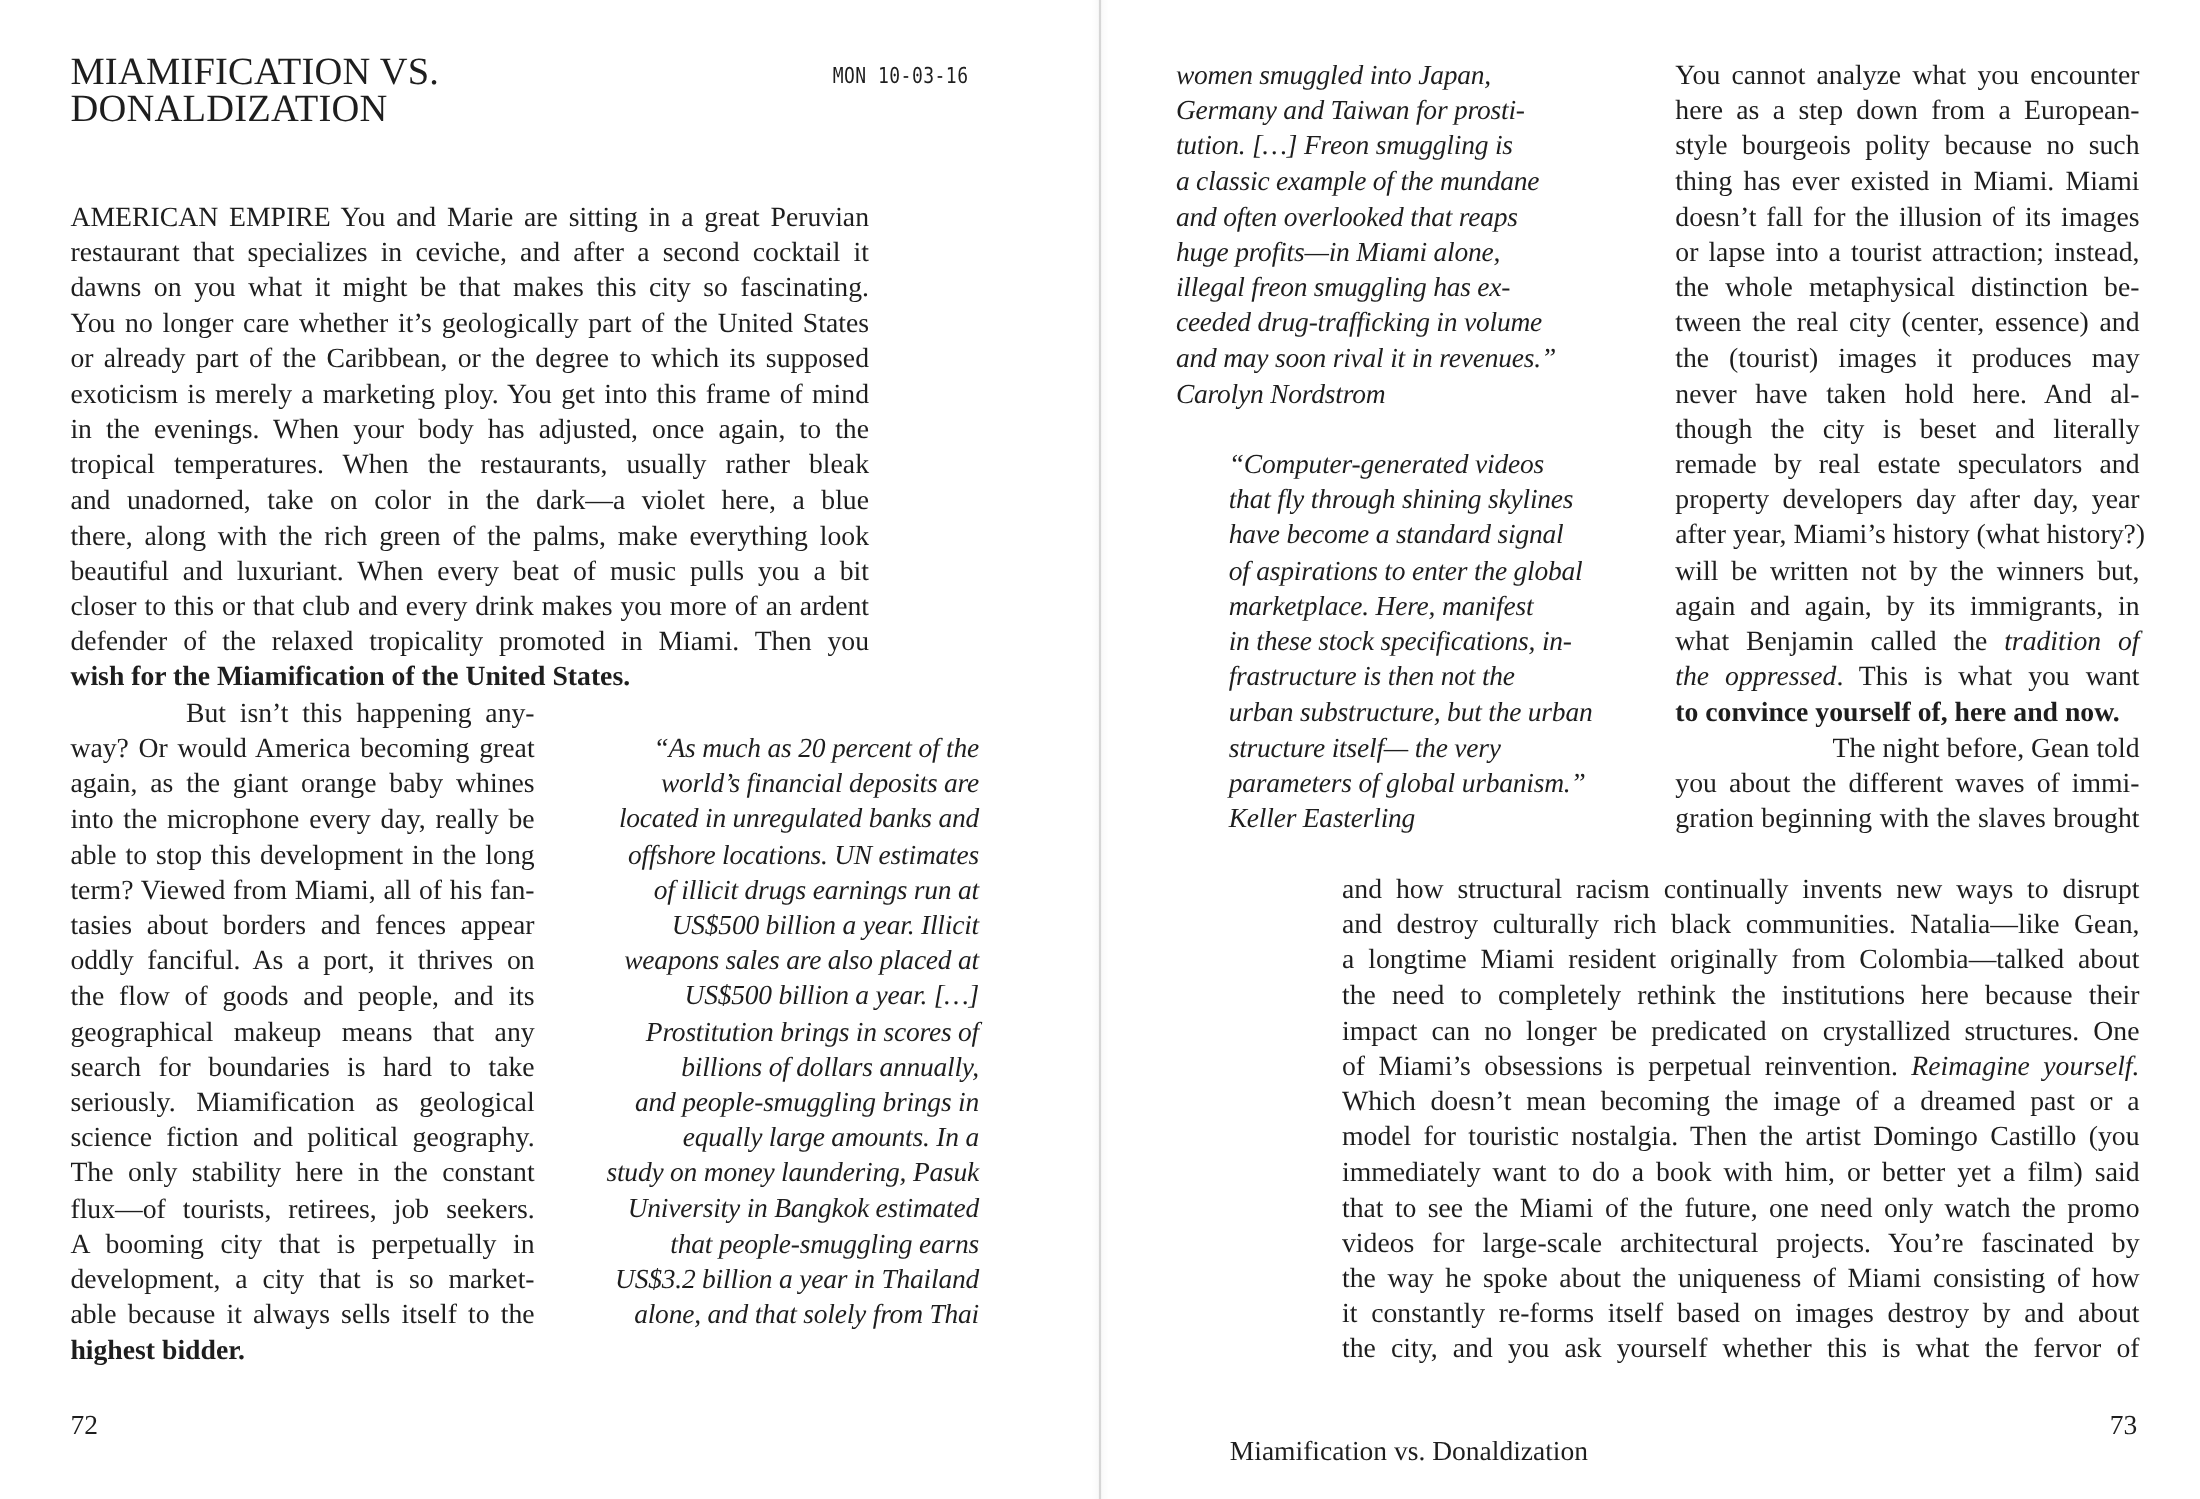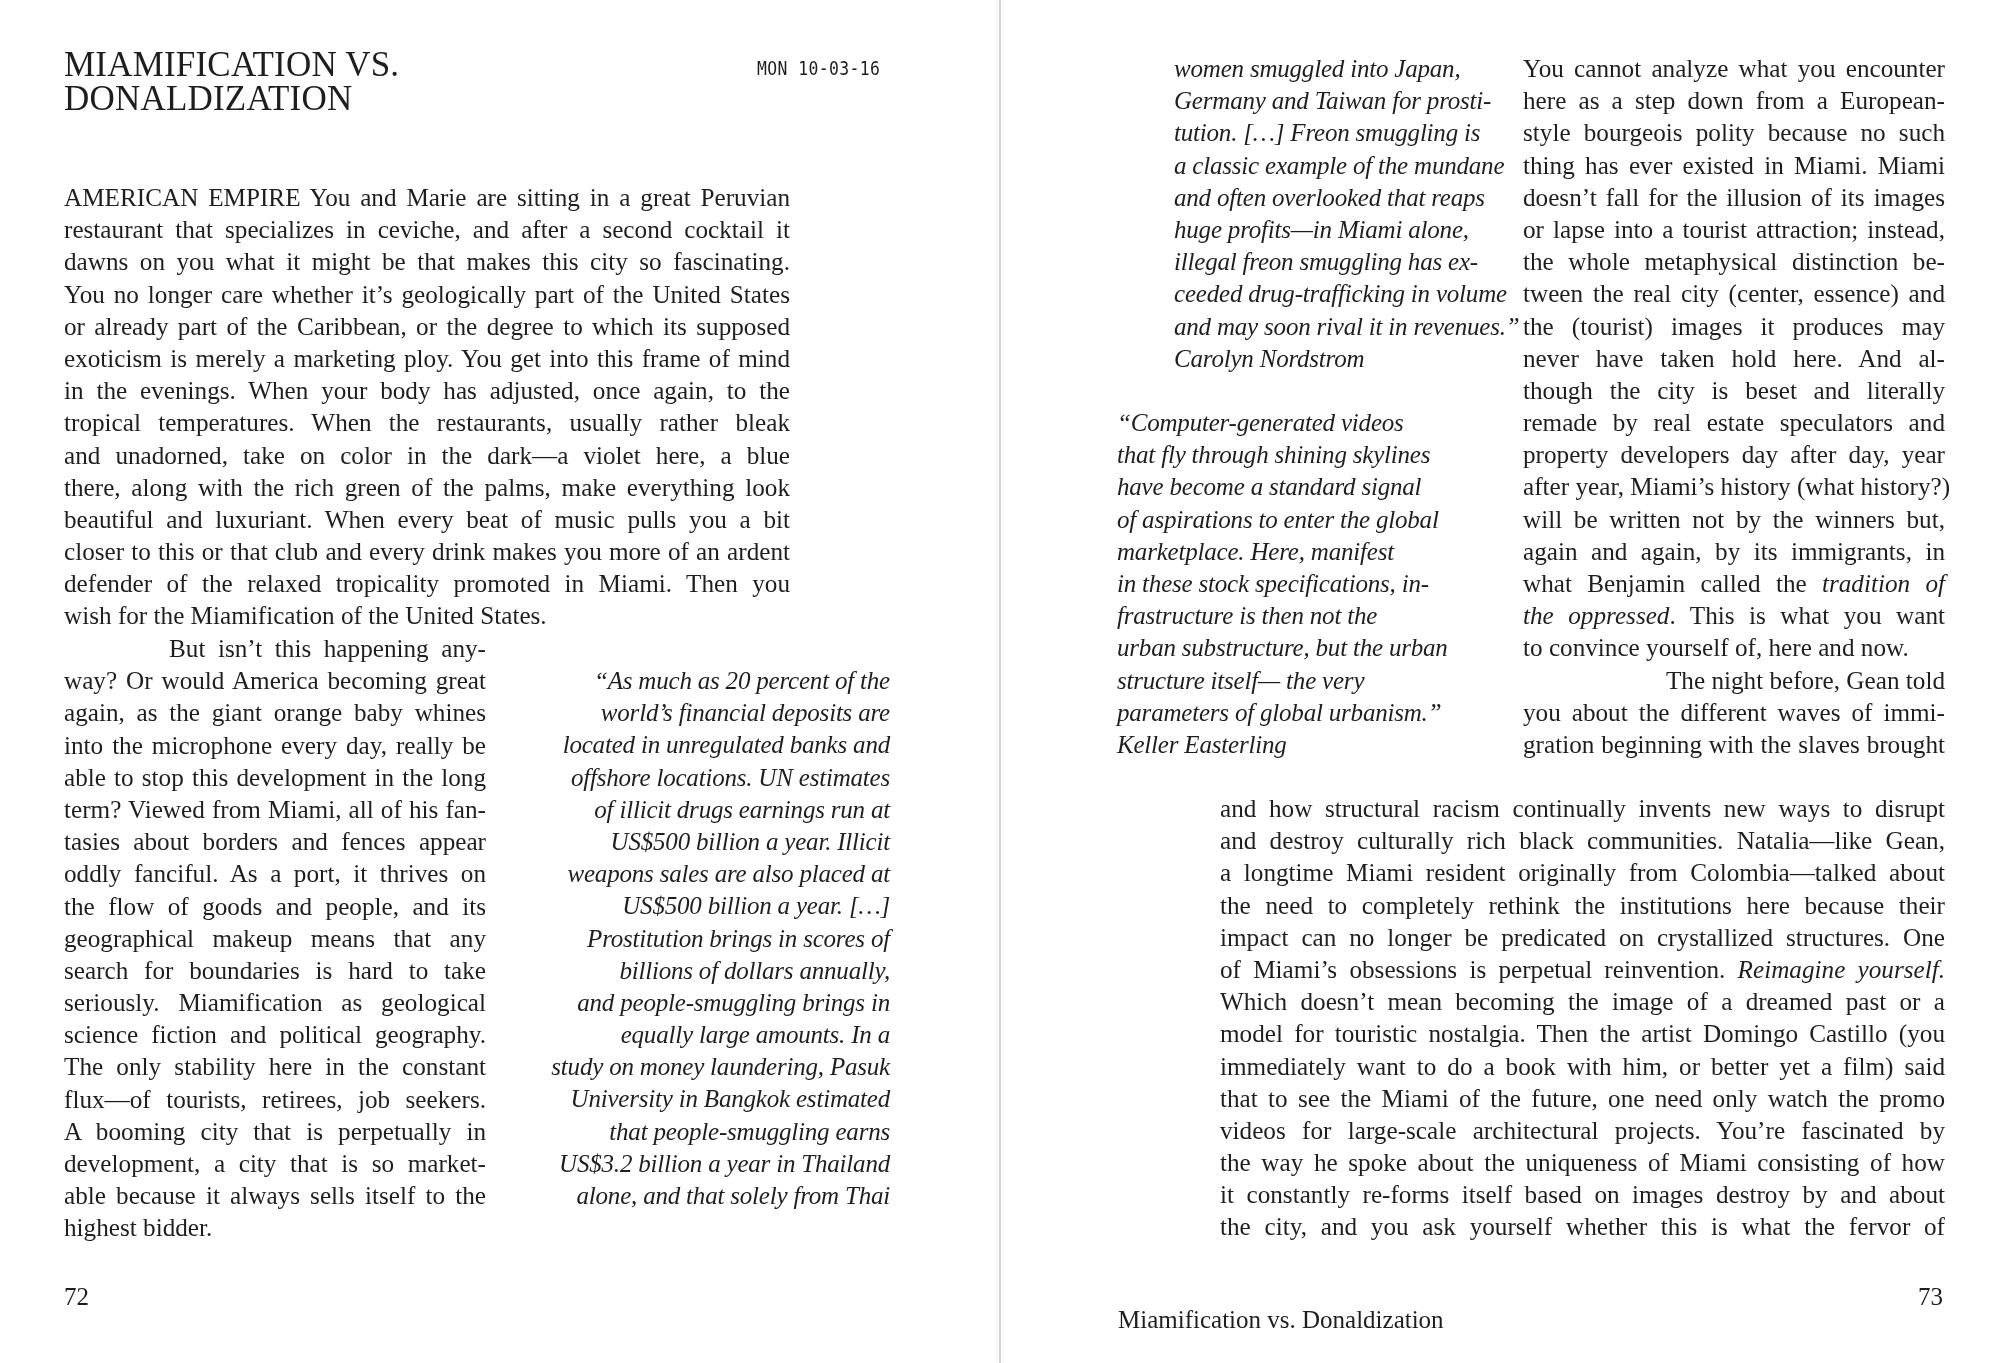--- a/index.html
+++ b/index.html
@@ -12,21 +12,21 @@
 
   .title { position:absolute; left:64px; top:48px; font-size:35px; line-height:34px;
            letter-spacing:0.2px; text-transform:uppercase; margin:0; font-weight:normal; }
   .title span { display:block; }
   .date { position:absolute; left:757px; top:56px; font-family:"DejaVu Sans Mono","Liberation Mono",monospace;
           font-size:20px; letter-spacing:0.5px; transform:scaleX(0.82); transform-origin:left top; }
 
   .body { font-size:25.2px; line-height:32.2px; }
   .col { position:absolute; }
   .col .line { display:block; white-space:nowrap; text-align:justify; text-align-last:justify; height:32.2px; }
-  .col .line.last { text-align-last:left; }
+  .col .line.last { text-align-last:left;font-weight:bold; }
   .col .line.indent { padding-left:105px; }
 
   .italic { font-style:italic; font-size:25px; line-height:32.2px; letter-spacing:-0.2px; }
   .col.quote-right .line { text-align:right; text-align-last:right; }
   .col.quote-left .line { text-align:left; text-align-last:left; }
 
   .lead-caps { text-transform:uppercase; }
   em { font-style:italic; }
 
   .folio { position:absolute; top:1283px; font-size:25px; }
@@ -99,21 +99,21 @@
       <span class="line">equally large amounts. In a</span>
       <span class="line">study on money laundering, Pasuk</span>
       <span class="line">University in Bangkok estimated</span>
       <span class="line">that people-smuggling earns</span>
       <span class="line">US$3.2 billion a year in Thailand</span>
       <span class="line">alone, and that solely from Thai</span>
     </div>
 
   <div class="folio" style="left:64px;">72</div>
 
-  <div class="col italic quote-left" id="right-quote-1" style="left:1174px; top:53px; width:385px;">
+  <div class="col italic quote-left" id="right-quote-1" style="left:1069px; top:53px; width:385px;">
       <span class="line">women smuggled into Japan,</span>
       <span class="line">Germany and Taiwan for prosti-</span>
       <span class="line">tution. […] Freon smuggling is</span>
       <span class="line">a classic example of the mundane</span>
       <span class="line">and often overlooked that reaps</span>
       <span class="line">huge profits—in Miami alone,</span>
       <span class="line">illegal freon smuggling has ex-</span>
       <span class="line">ceeded drug-trafficking in volume</span>
       <span class="line">and may soon rival it in revenues.”</span>
       <span class="line">Carolyn Nordstrom</span>

